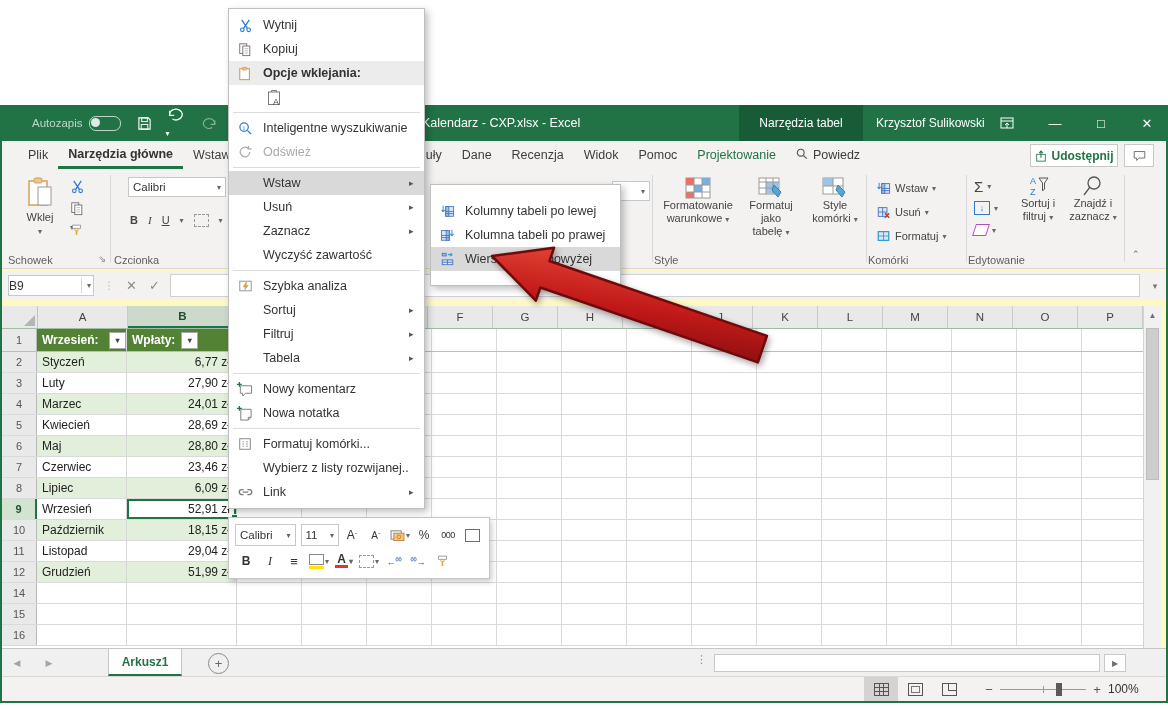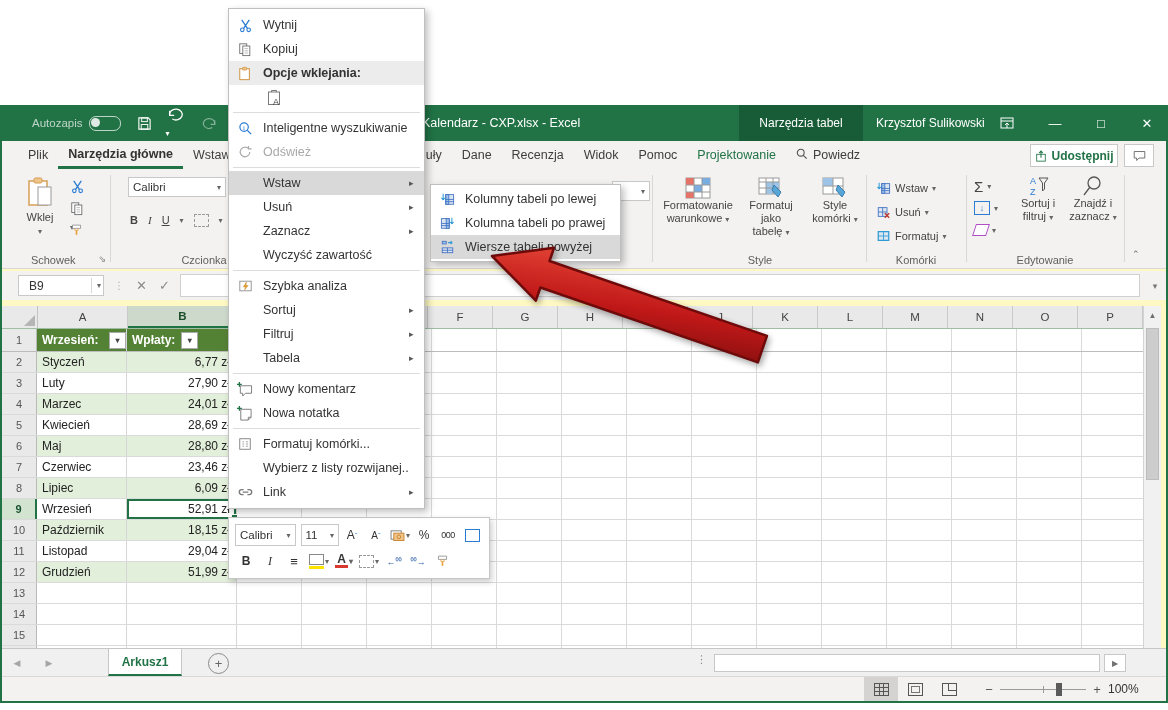--- a/index.html
+++ b/index.html
@@ -26,31 +26,31 @@
   .tabitem.active{border-bottom:3px solid #217346;font-weight:bold;color:#333}
   .tabitem.contextual{color:#217346}
   .tabitem .mag{display:none;margin-right:5px}
   .tabitem.has-search .mag{display:inline-block}
   .tabitem[data-ti="formuly"]{margin-left:146px}
   .share-btn{left:1028px;top:39px;width:88px;height:23px;background:#fff;border:1px solid #c8c8c8;display:flex;
     align-items:center;justify-content:center;gap:5px;color:#217346;font-size:12px;font-weight:bold}
   .fb-btn{left:1122px;top:39px;width:30px;height:23px;background:#fff;border:1px solid #c8c8c8;display:flex;align-items:center;justify-content:center}
   
   .ribbon{left:0;top:64px;width:100%;height:100px;background:#f3f2f1;border-bottom:1px solid #d8d8d8}
-  .grp-label{position:absolute;bottom:3px;left:0;right:0;text-align:center;font-size:11px;color:#605e5c}
+  .grp-label{position:absolute;bottom:3px;left:0;right:0;text-align:left;font-size:11px;color:#605e5c}
   .vsep{position:absolute;top:6px;bottom:6px;width:1px;background:#d8d8d8}
   .rbtn-txt{font-size:11px;color:#444;text-align:center;line-height:13px}
   .chev{font-size:8px;color:#666}
   .smallrow{display:flex;align-items:center;gap:4px;font-size:11px;color:#444;height:22px}
   .combo{background:#fff;border:1px solid #c8c8c8;font-size:11.5px;color:#333;display:flex;align-items:center;
     padding:0 4px;height:20px;justify-content:space-between}
   
   .fbar{left:0;top:166px;width:100%;height:29px;background:#f3f2f1;display:flex;align-items:center}
-  .namebox{margin-left:16px;width:86px;height:21px;background:#fff;border:1px solid #c8c8c8;display:flex;align-items:center;
-    font-size:12px;color:#333;padding-left:10px;justify-content:space-between;box-sizing:border-box}
+  .namebox{margin-left:6px;width:86px;height:21px;background:#fff;border:1px solid #c8c8c8;display:flex;align-items:center;
+    font-size:12px;color:#333;padding-left:0;justify-content:space-between;box-sizing:border-box}
   .fxbtns{display:flex;align-items:center;gap:12px;margin:0 10px;color:#8a8a8a;font-size:13px}
   .ffield{flex:1;height:21px;background:#fff;border:1px solid #d0d0d0;margin-right:4px}
   .fchev{width:22px;color:#777;font-size:9px;text-align:center}
   
   .grid{left:0;top:201px;width:1141px;height:342px;background:#fff;overflow:hidden}
   .colhdrs{display:flex;height:22px;background:#e9e9e9;border-bottom:1px solid #9fbea4}
   .corner{width:35px;border-right:1px solid #c3c3c3;position:relative;background:#e9e9e9}
   .corner::after{content:"";position:absolute;right:2px;bottom:2px;border-left:11px solid transparent;border-bottom:11px solid #b5b5b5}
   .chwrap{display:flex;flex:1}
   .ch{width:65px;display:flex;align-items:center;justify-content:center;font-size:11.5px;color:#444;
@@ -113,21 +113,21 @@
   .cm-item{height:24px;display:flex;align-items:center;padding:0 7px 0 5px;font-size:12.5px;color:#333;white-space:nowrap}
   .cm-icon{width:22px;height:18px;display:flex;align-items:center;justify-content:center;margin-right:7px;flex:none}
   .cm-label{flex:1;overflow:hidden}
   .cm-arr{width:8px;color:#555;font-size:9px;flex:none}
   .cm-item.hl{background:#d9d9d9}
   .cm-item.hdr{background:#ececec;font-weight:bold}
   .cm-item.disabled{color:#a8a8a8}
   .cm-item.cm-sep{height:1px;padding:0;margin:3px 4px;background:#dcdcdc}
   
   .cm-sub{left:430px;top:184px;width:191px;background:#fff;border:1px solid #bfbfbf;box-shadow:3px 3px 7px rgba(0,0,0,.25);
-    padding:2px 0;z-index:61}
+    padding:14px 0;z-index:61}
   .cm-sub .cm-item{height:24px}
   
   .mtb{left:228px;top:517px;width:262px;height:62px;background:#fff;border:1px solid #c6c6c6;
     box-shadow:2px 3px 6px rgba(0,0,0,.2);z-index:55;padding:4px 6px}
   .mtb-row{display:flex;align-items:center;height:26px;gap:2px}
   .mtb .combo{height:20px}
   .mtbtn{min-width:18px;height:20px;display:flex;align-items:center;justify-content:center;font-size:12px;color:#333;padding:0 2px}
   .mtbtn .chev{margin-left:1px}
   .bld{font-weight:bold}.itl{font-style:italic;font-family:"Liberation Serif",serif}
   .ubar{display:inline-block;width:13px;height:3px;margin-top:11px}
@@ -550,26 +550,20 @@
           <div class="cb">29,04 zł</div>
           <div class="crest"></div>
         </div>
         <div class="srow banded">
           <div class="rn">12</div>
           <div class="ca">Grudzień</div>
           <div class="cb">51,99 zł</div>
           <div class="crest"></div>
         </div>
         <div class="srow">
-          <div class="rn">13</div>
-          <div class="ca"></div>
-          <div class="cb"></div>
-          <div class="crest"></div>
-        </div>
-        <div class="srow">
           <div class="rn">14</div>
           <div class="ca"></div>
           <div class="cb"></div>
           <div class="crest"></div>
         </div>
         <div class="srow">
           <div class="rn">15</div>
           <div class="ca"></div>
           <div class="cb"></div>
           <div class="crest"></div>

